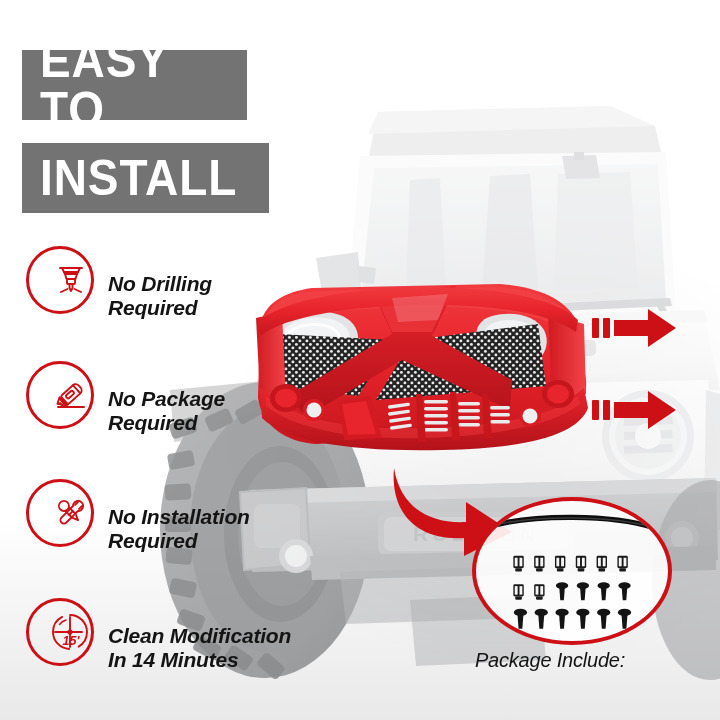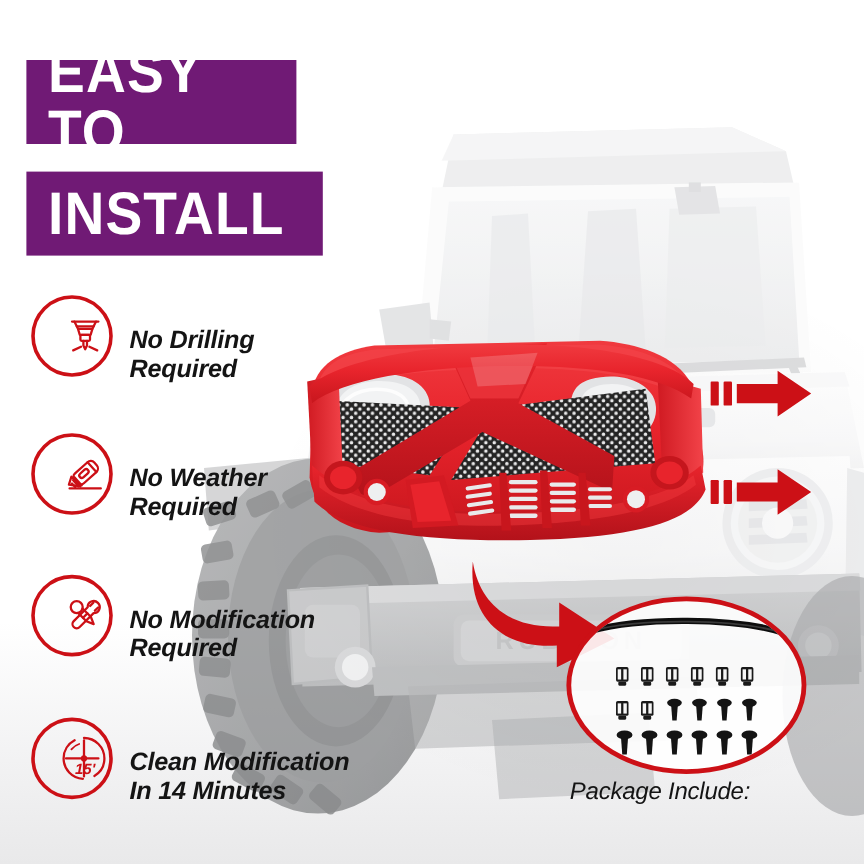--- a/index.html
+++ b/index.html
@@ -18,21 +18,21 @@
   }
   .bg-wash2{position:absolute;inset:0;
     background:radial-gradient(ellipse 60% 45% at 72% 62%, rgba(0,0,0,0.05) 0%, rgba(0,0,0,0) 70%);
   }
 
   
   .vehicle{position:absolute;left:110px;top:60px;width:610px;height:620px;}
   .vehicle svg{display:block;width:100%;height:100%;}
 
   
-  .banner{position:absolute;background:#701a75;display:flex;align-items:center;}
+  .banner{position:absolute;background:#737373;display:flex;align-items:center;}
   .banner span{
     color:#ffffff;font-weight:bold;letter-spacing:1px;
     font-family:"Liberation Sans","DejaVu Sans",sans-serif;
     transform:scaleX(0.92);transform-origin:left center;
     line-height:1;
   }
   #banner-easy{left:22px;top:50px;width:225px;height:70px;padding-left:18px;box-sizing:border-box;}
   #banner-easy span{font-size:50px;}
   #banner-install{left:22px;top:143px;width:247px;height:70px;padding-left:18px;box-sizing:border-box;}
   #banner-install span{font-size:50px;}
@@ -257,40 +257,40 @@
         <g transform="rotate(-42 20 20)">
           <rect x="10" y="14" width="22" height="11" rx="4"></rect>
           <path d="M10 14 L4 17.5 L10 25 Z"></path>
           <rect x="15" y="17" width="9" height="4" rx="2"></rect>
           <path d="M6.5 18.5 L6.5 22.5 M9 17.2 L9 23.8 M11.5 16 L11.5 25"></path>
           <path d="M28 14 L28 25"></path>
         </g>
         <path d="M7 32 H33"></path>
       </svg>
     </div>
-    <div class="feat-text"><span>No Weather</span><br><span>Required</span></div>
+    <div class="feat-text"><span>No Package</span><br><span>Required</span></div>
   </div>
 
   <div class="feature" id="feature-2">
     <div class="feat-icon">
       <svg width="40" height="40" viewBox="0 0 40 40" fill="none" stroke="#CC1016" stroke-width="1.9" stroke-linecap="round" stroke-linejoin="round">
 
         <g transform="rotate(45 20 20)">
           <path d="M20 5 a5 5 0 0 0 -3.5 8.6 L16.5 30 a3.5 3.5 0 0 0 7 0 L23.5 13.6 A5 5 0 0 0 20 5 Z"></path>
           <path d="M17.2 7.6 L17.2 11.4 M22.8 7.6 L22.8 11.4"></path>
         </g>
 
         <g transform="rotate(-45 20 20)">
           <circle cx="20" cy="10" r="5"></circle>
           <path d="M17.4 14.2 L17.4 24 L20 30 L22.6 24 L22.6 14.2"></path>
           <path d="M17.4 20 H22.6"></path>
         </g>
       </svg>
     </div>
-    <div class="feat-text"><span>No Modification</span><br><span>Required</span></div>
+    <div class="feat-text"><span>No Installation</span><br><span>Required</span></div>
   </div>
 
   <div class="feature" id="feature-3">
     <div class="feat-icon">
       <svg width="42" height="42" viewBox="0 0 42 42" fill="none" stroke="#CC1016" stroke-width="1.9" stroke-linecap="round" stroke-linejoin="round">
         <path d="M21 4 a17 17 0 0 1 0 34 a17 17 0 0 1 0 -34" stroke-dasharray="44 10"></path>
         <path d="M21 21 L21 6"></path>
         <path d="M21 21 L33 21"></path>
         <path d="M21 21 L6 21"></path>
         <path d="M21 21 L21 36"></path>

